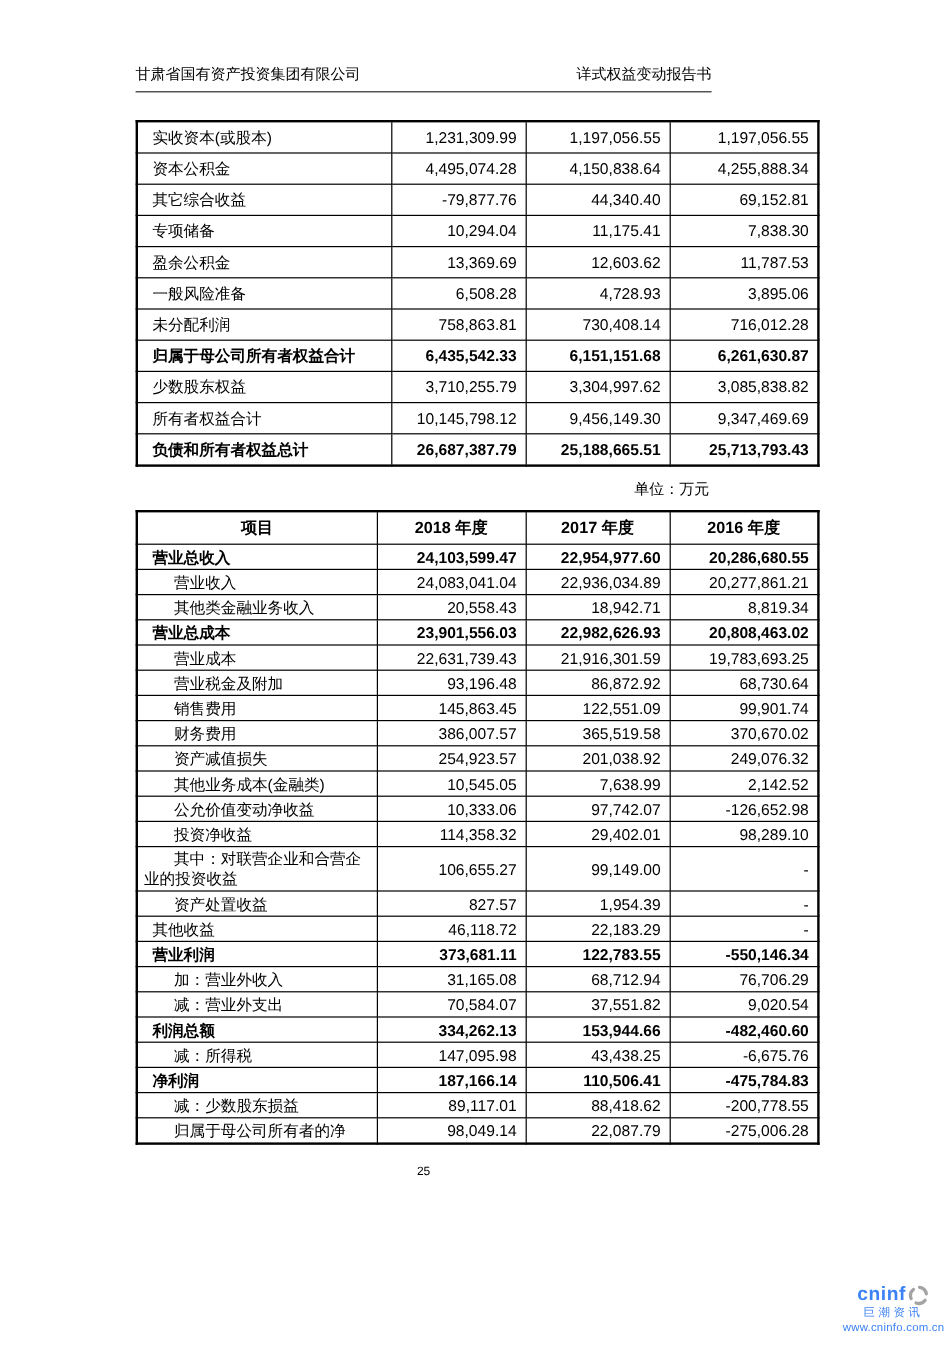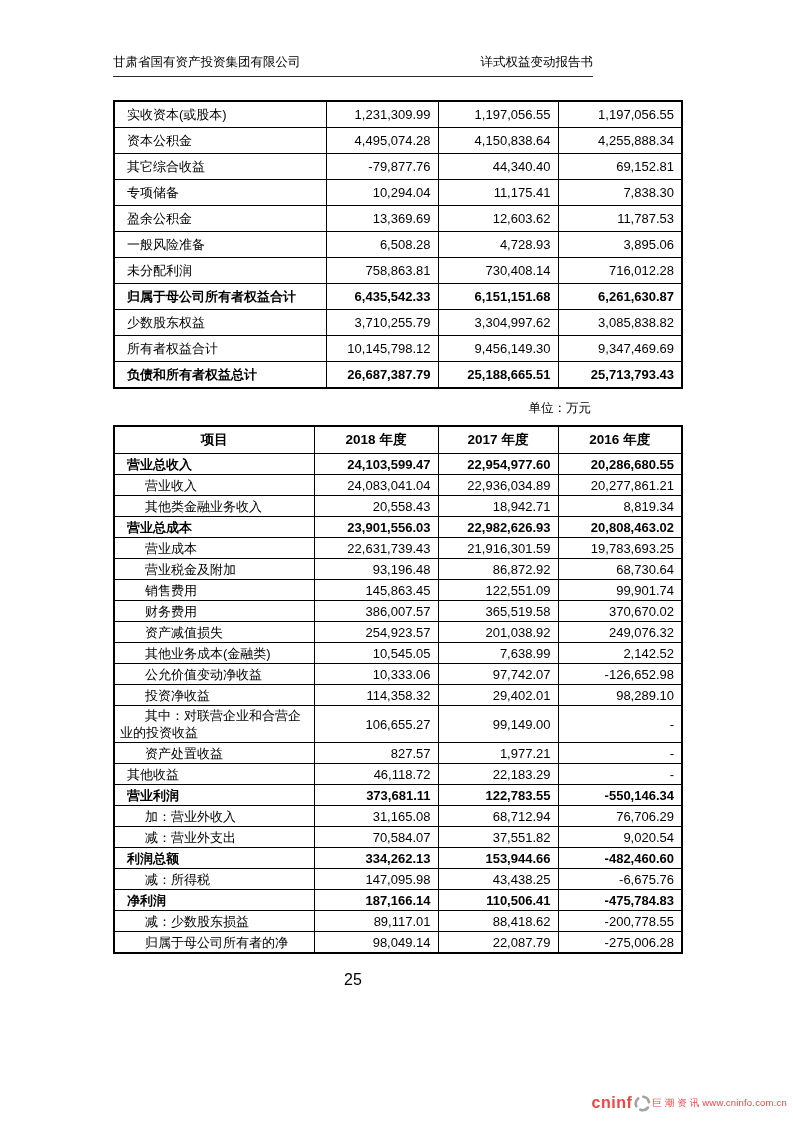--- a/index.html
+++ b/index.html
@@ -18,24 +18,24 @@
   .t1 td{font-size:13px;height:23px;line-height:18px;padding:1px 7px;}
   .t2 td{font-size:13px;height:18px;line-height:17px;padding:1px 7px;}
   .t2 th{font-size:13.5px;height:24px;font-weight:bold;text-align:center;padding:1px 4px;}
   td.lbl{text-align:left;padding-left:12px;}
   td.num{text-align:right;}
   td.indent1{padding-left:30px;}
   td.hang{padding-left:5px;text-indent:25px;}
   .bold{font-weight:bold;}
   .section-title{font-size:14.5px;font-weight:bold;margin:11px 0 0 39px;}
   .unit-line{font-size:12.5px;text-align:right;margin:11px 2px 8px 0;}
-  .page-number{text-align:center;font-size:16px;margin-top:17px;}
+  .page-number{text-align:center;font-size:10px;margin-top:17px;}
   .cninfo-logo{
-    position:absolute;right:6px;bottom:9px;color:#ef4444;
-    display:flex;flex-direction:row;align-items:center;line-height:1.25;
+    position:absolute;right:6px;bottom:9px;color:#3b82f6;
+    display:flex;flex-direction:column;align-items:center;line-height:1.25;
   }
   .cninfo-logo .brand-row{display:flex;align-items:center;}
   .cninfo-logo .brand{font-size:16px;font-weight:bold;letter-spacing:.5px;}
   .cninfo-logo .brand-cn{font-size:9.5px;letter-spacing:3px;}
   .cninfo-logo .url{font-size:9.5px;letter-spacing:.2px;}
 </style>
 </head>
 <body>
 
 <div class="page">
@@ -215,21 +215,21 @@
           </tr>
           <tr>
             <td class="lbl hang">其中：对联营企业和合营企业的投资收益</td>
             <td class="num">106,655.27</td>
             <td class="num">99,149.00</td>
             <td class="num">-</td>
           </tr>
           <tr>
             <td class="lbl indent1">资产处置收益</td>
             <td class="num">827.57</td>
-            <td class="num">1,977.21</td>
+            <td class="num">1,954.39</td>
             <td class="num">-</td>
           </tr>
           <tr>
             <td class="lbl">其他收益</td>
             <td class="num">46,118.72</td>
             <td class="num">22,183.29</td>
             <td class="num">-</td>
           </tr>
           <tr>
             <td class="lbl bold">营业利润</td>

